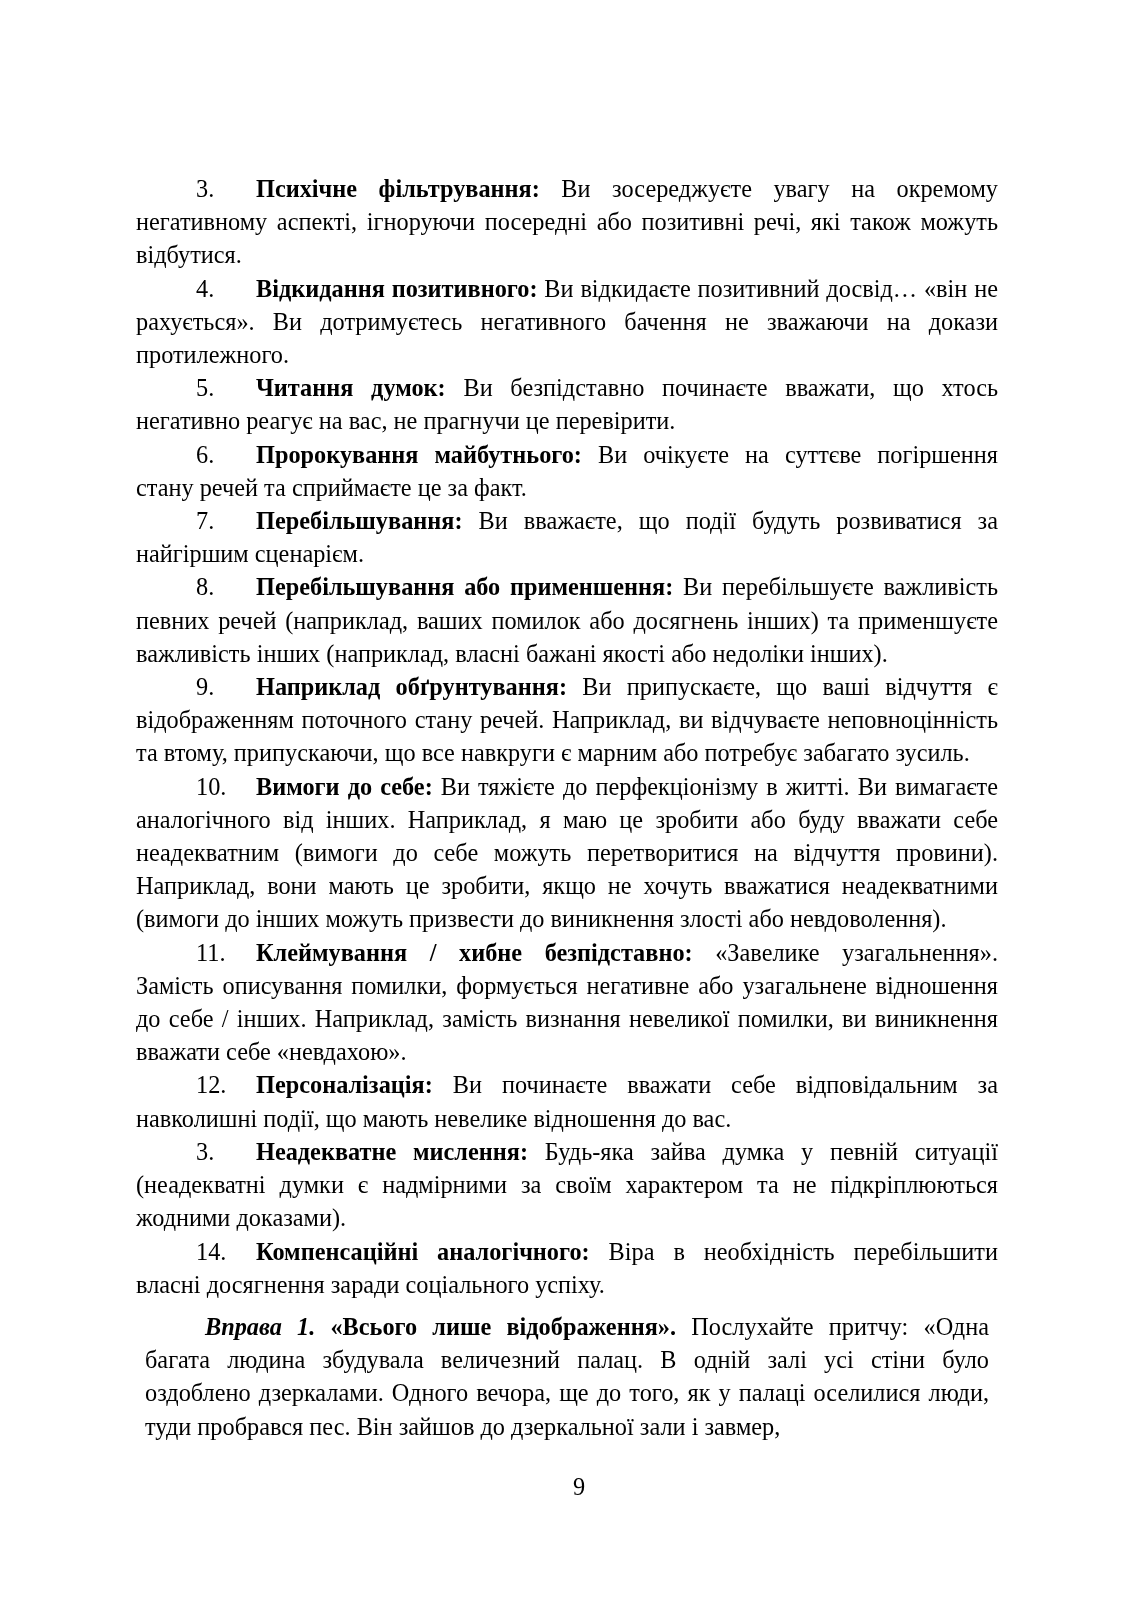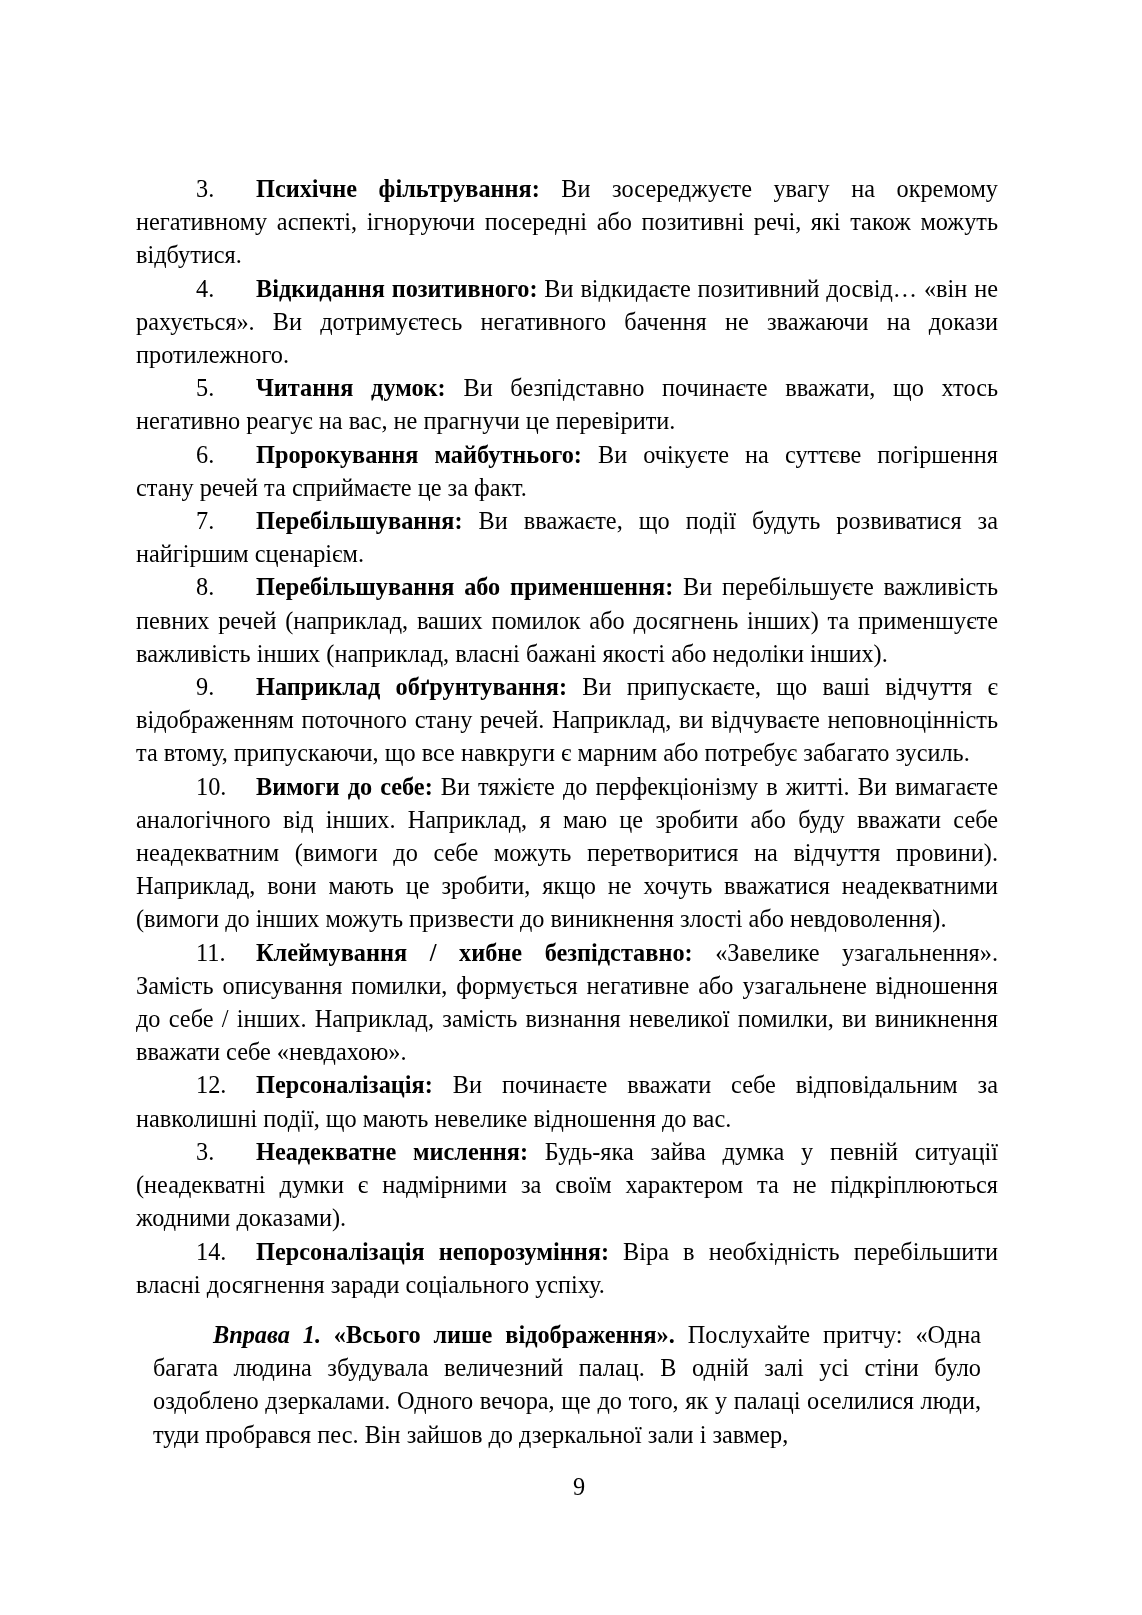--- a/index.html
+++ b/index.html
@@ -52,21 +52,21 @@
     width: 60px;
     margin-left: 60px;
     font-weight: normal;
   }
 
   .lead {
     font-weight: bold;
   }
 
   .para {
-    margin: 17px;
+    margin: 9px;
     padding: 0;
     text-align: justify;
     text-indent: 60px;
   }
 
   .lead-italic {
     font-weight: bold;
     font-style: italic;
   }
 
@@ -127,21 +127,21 @@
 
     <div class="item">
       <span class="num">12.</span><span class="lead">Персоналізація:</span><span> Ви починаєте вважати себе відповідальним за навколишні події, що мають невелике відношення до вас.</span>
     </div>
 
     <div class="item">
       <span class="num">3.</span><span class="lead">Неадекватне мислення:</span><span> Будь-яка зайва думка у певній ситуації (неадекватні думки є надмірними за своїм характером та не підкріплюються жодними доказами).</span>
     </div>
 
     <div class="item">
-      <span class="num">14.</span><span class="lead">Персоналізація непорозуміння:</span><span> Віра в необхідність перебільшити власні досягнення заради соціального успіху.</span>
+      <span class="num">14.</span><span class="lead">Компенсаційні аналогічного:</span><span> Віра в необхідність перебільшити власні досягнення заради соціального успіху.</span>
     </div>
 
     <div class="para">
       <span class="lead-italic">Вправа 1.</span><span> </span><span class="lead">«Всього лише відображення».</span><span> Послухайте притчу: «Одна багата людина збудувала величезний палац. В одній залі усі стіни було оздоблено дзеркалами. Одного вечора, ще до того, як у палаці оселилися люди, туди пробрався пес. Він зайшов до дзеркальної зали і завмер,</span>
     </div>
 
   </div>
 
   <div class="page-number">9</div>
 

